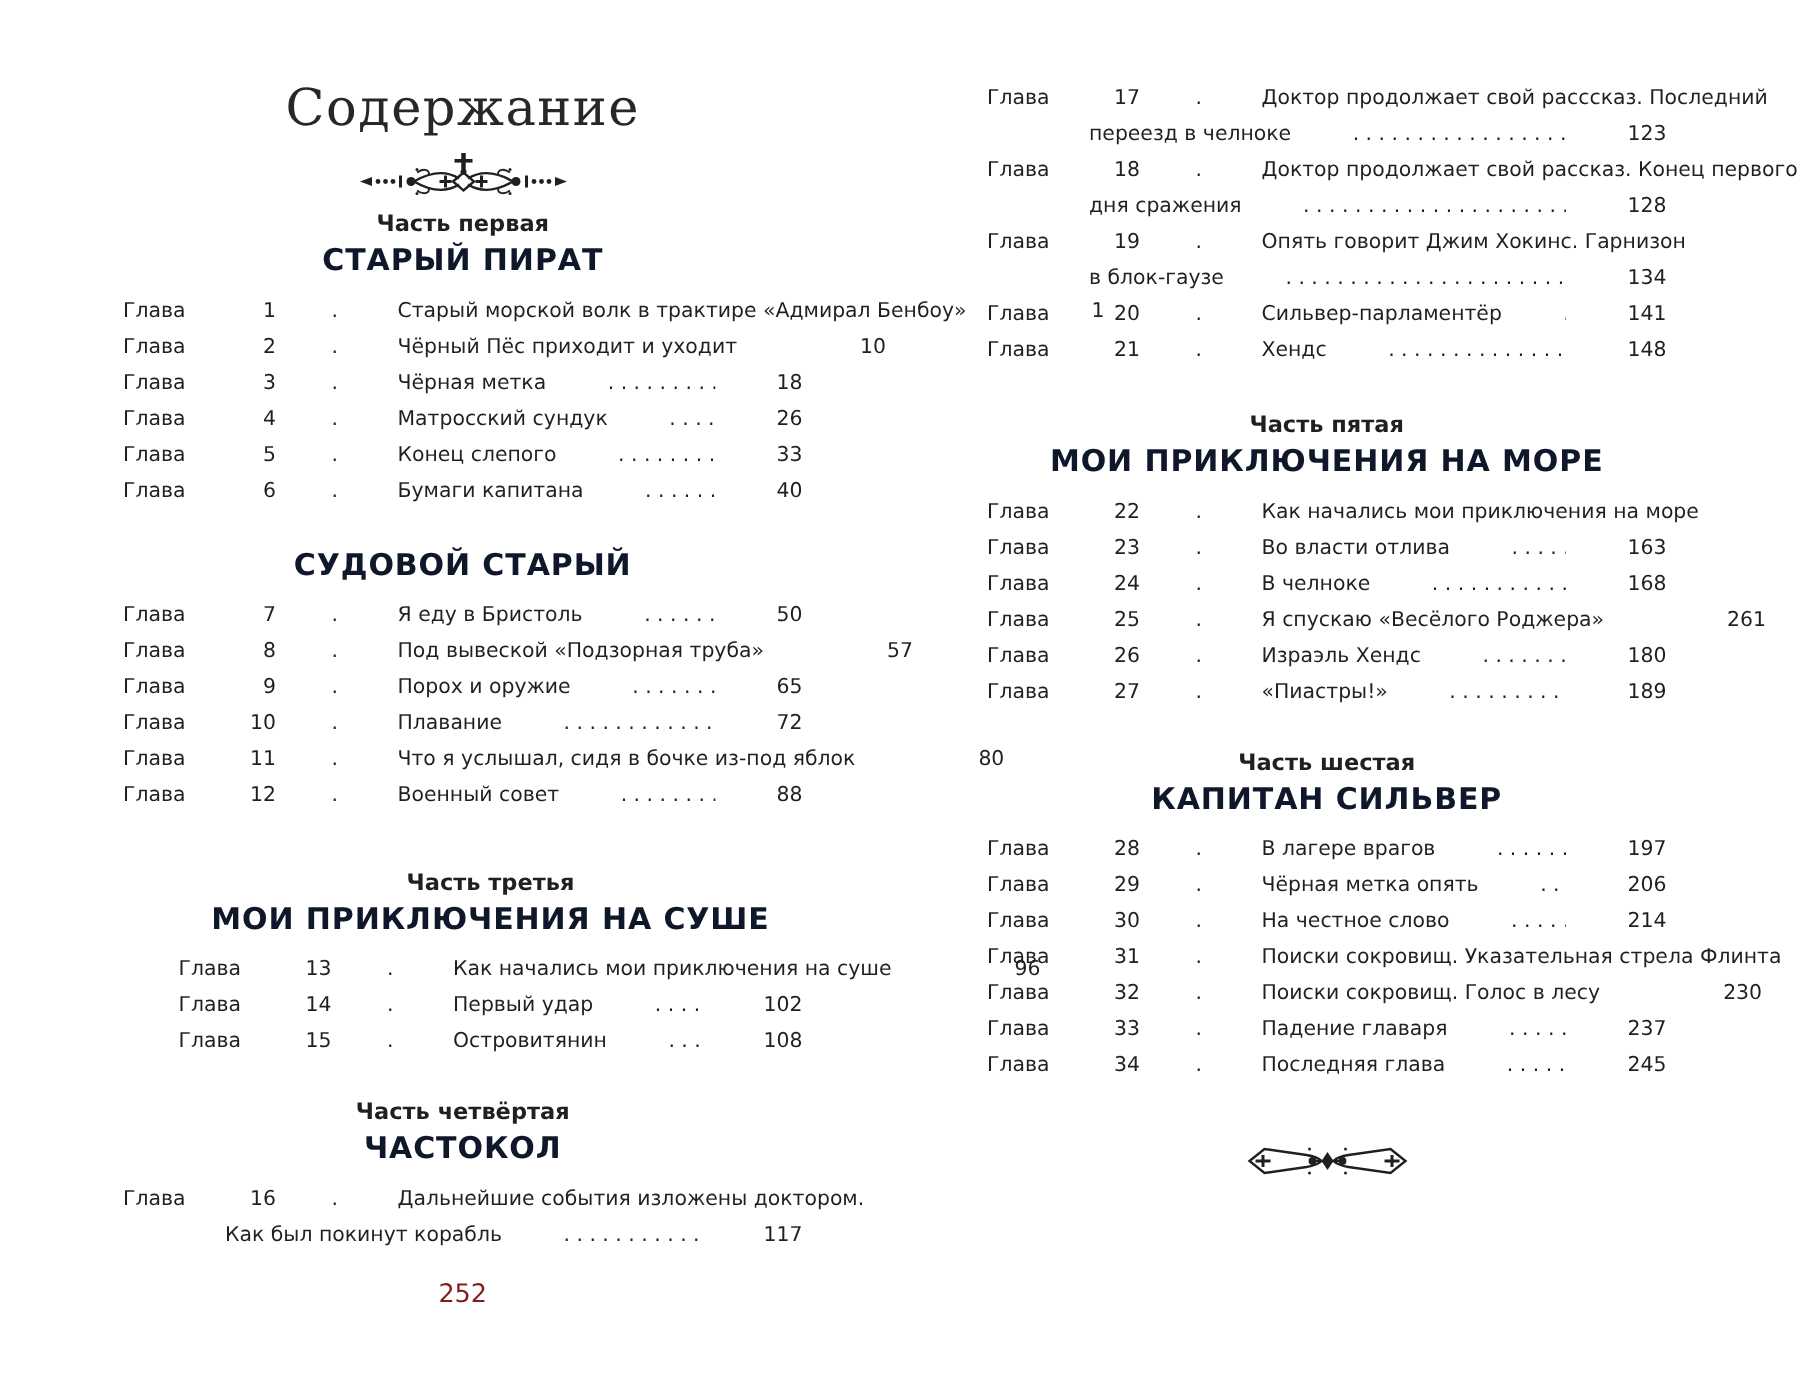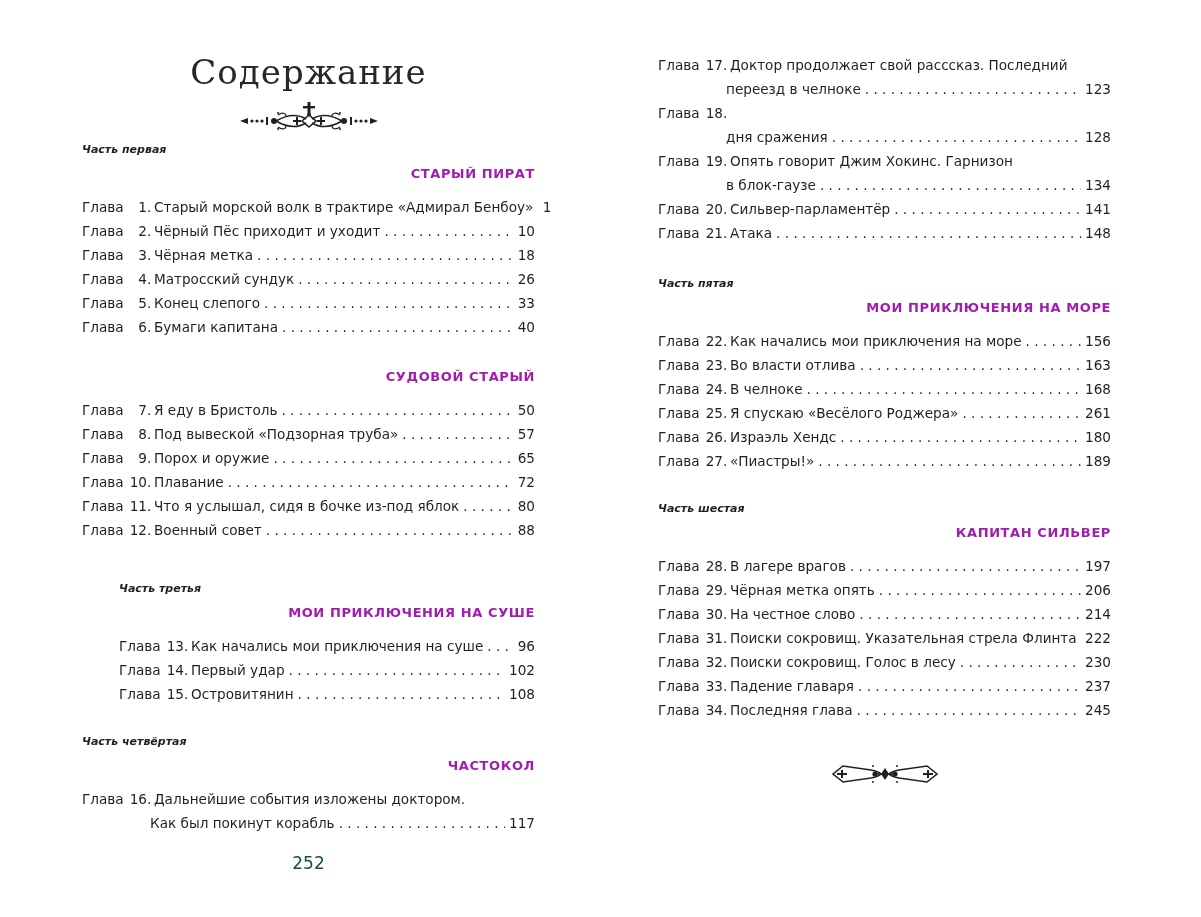--- a/index.html
+++ b/index.html
@@ -35,51 +35,51 @@
       margin: 0;
     }
     .ornament {
       position: absolute;
       left: 50%;
       transform: translateX(-50%);
     }
     .ornament svg { display: block; }
 
     .part-label {
-      text-align: left;
-      font-size: 11px;
+      text-align: center;
+      font-size: 15px;
       font-weight: bold;
       line-height: 17px;
       color: #231f20;
-      font-style: italic;
     }
     .part-title {
-      text-align: right;
-      font-size: 13px;
+      text-align: center;
+      font-size: 20px;
       font-weight: bold;
       letter-spacing: 0.6px;
       line-height: 19px;
       margin-top: 6px;
-      color: #a21caf;
+      color: #0f172a;
     }
     .part {
       position: absolute;
       left: 0; right: 0;
     }
     .chapters {
       margin-top: 16px;
     }
     .chapter {
       display: flex;
       align-items: baseline;
       font-size: 13.6px;
       line-height: 24px;
       height: 24px;
       white-space: nowrap;
       color: #231f20;
+      gap: 37px;
     }
     .chapter .ch-word {
       width: 44px;
       flex: none;
     }
     .chapter .ch-num {
       width: 21px;
       flex: none;
       text-align: right;
     }
@@ -111,21 +111,21 @@
     .chapter.cont {
       padding-left: 66px;
     }
 
     .page-number {
       position: absolute;
       left: 0; right: 0;
       top: 853px;
       text-align: center;
       font-size: 17px;
-      color: #14532d;
+      color: #7f1d1d;
     }
   </style>
 </head>
 <body>
 
 <div class="page page-left" style="height:669px;">
   <h1 class="toc-title">Содержание</h1>
 
   <div class="ornament" style="top:100px;">
     <svg width="142" height="36" viewBox="0 0 142 36">
@@ -344,20 +344,21 @@
       </div>
       <div class="chapter cont">
         <span class="ch-title">переезд в челноке</span>
         <span class="leader"></span>
         <span class="ch-page">123</span>
       </div>
       <div class="chapter first-line">
         <span class="ch-word">Глава</span>
         <span class="ch-num">18</span>
           <span class="ch-dot">.</span>
+        <span class="ch-title">Доктор продолжает свой рассказ. Конец первого</span>
       </div>
       <div class="chapter cont">
         <span class="ch-title">дня сражения</span>
         <span class="leader"></span>
         <span class="ch-page">128</span>
       </div>
       <div class="chapter first-line">
         <span class="ch-word">Глава</span>
         <span class="ch-num">19</span>
           <span class="ch-dot">.</span>
@@ -373,21 +374,21 @@
         <span class="ch-num">20</span>
           <span class="ch-dot">.</span>
         <span class="ch-title">Сильвер-парламентёр</span>
         <span class="leader"></span>
         <span class="ch-page">141</span>
       </div>
       <div class="chapter">
         <span class="ch-word">Глава</span>
         <span class="ch-num">21</span>
           <span class="ch-dot">.</span>
-        <span class="ch-title">Атака</span>
+        <span class="ch-title">Хендс</span>
         <span class="leader"></span>
         <span class="ch-page">148</span>
       </div>
     </div>
   </div>
 
   <div class="part" style="top:275px;">
     <div class="part-label">Часть пятая</div>
     <div class="part-title">МОИ ПРИКЛЮЧЕНИЯ НА МОРЕ</div>
     <div class="chapters" style="margin-top:12px;">

